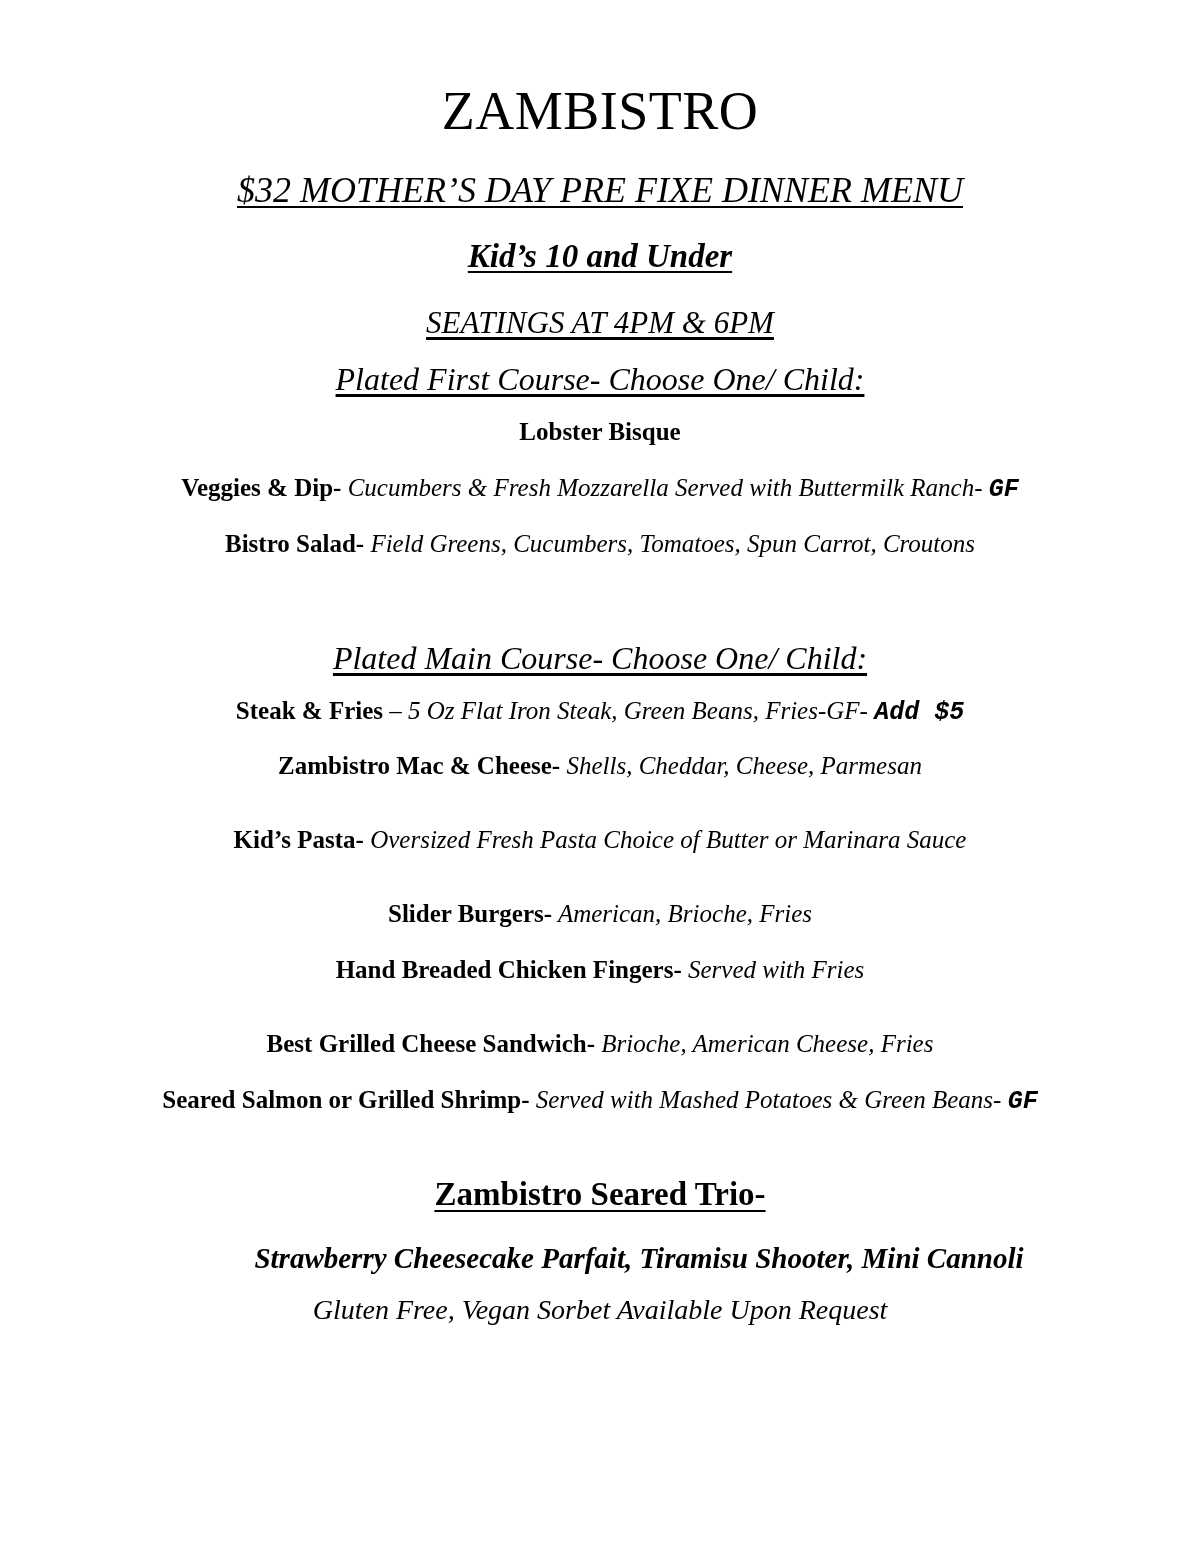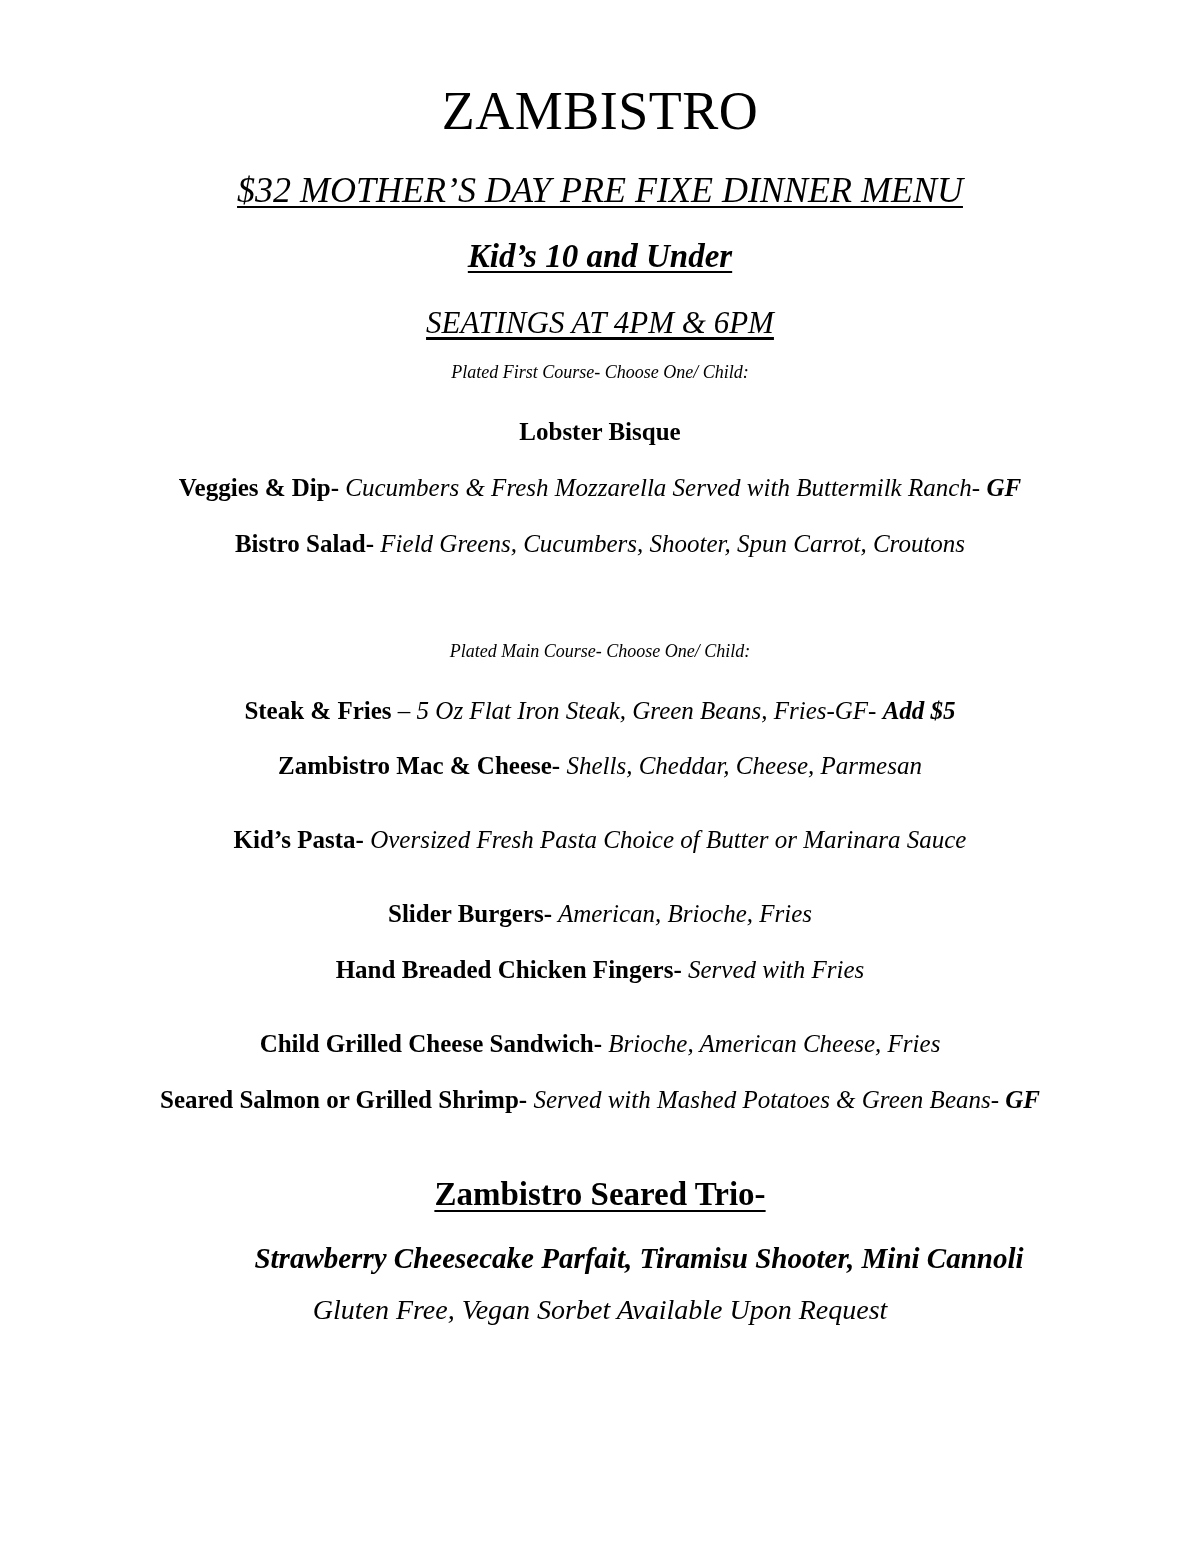--- a/index.html
+++ b/index.html
@@ -8,25 +8,25 @@
       font-family: "Liberation Serif", "DejaVu Serif", serif; color: #000;
     }
     .line {
       position: absolute; left: 0; width: 1200px; text-align: center;
       white-space: nowrap; line-height: 1;
     }
     .title { top: 84px; font-size: 54px; font-weight: normal; letter-spacing: 0.5px; }
     .subtitle { top: 172px; font-size: 36px; font-style: italic; text-decoration: underline; text-decoration-thickness: 2px; text-underline-offset: 4px; }
     .kids { top: 240px; font-size: 33px; font-style: italic; font-weight: bold; text-decoration: underline; text-decoration-thickness: 2px; text-underline-offset: 4px; text-align: center; }
     .seatings { top: 307px; font-size: 31px; font-style: italic; text-decoration: underline; text-underline-offset: 4px; }
-    .section-head { font-size: 18px; font-style: italic; text-underline-offset: 4px; }
+    .section-head { font-size: 32px; font-style: italic; text-decoration: underline; text-underline-offset: 4px; }
     .item { font-size: 25px; }
     .item .name { font-weight: bold; }
     .item .desc { font-style: italic; }
-    .item .tag { font-weight: bold; font-style: italic; }
+    .item .tag { font-weight: bold; font-style: italic; font-family: Liberation Mono, monospace; }
     .dessert-head { top: 1178px; font-size: 33px; font-weight: bold; text-decoration: underline; text-decoration-thickness: 2px; text-underline-offset: 5px; }
     .dessert-items { top: 1244px; font-size: 29px; font-style: italic; font-weight: bold; padding-left: 39px; }
     .dessert-note { top: 1296px; font-size: 28px; font-style: italic; }
   </style>
 </head>
 <body>
 
 <div>
   <div class="line title">ZAMBISTRO</div>
   <div class="line subtitle">$32 MOTHER’S DAY PRE FIXE DINNER MENU</div>
@@ -35,42 +35,42 @@
 
   <div class="line section-head" style="top:363px">Plated First Course- Choose One/ Child:</div>
 
   <div class="line item" style="top:419px">
     <span class="name">Lobster Bisque</span>
   </div>
   <div class="line item" style="top:475px">
     <span class="name">Veggies &amp; Dip-</span><span class="desc"> Cucumbers &amp; Fresh Mozzarella Served with Buttermilk Ranch- </span><span class="tag">GF</span>
   </div>
   <div class="line item" style="top:531px">
-    <span class="name">Bistro Salad-</span><span class="desc"> Field Greens, Cucumbers, Shooter, Spun Carrot, Croutons</span>
+    <span class="name">Bistro Salad-</span><span class="desc"> Field Greens, Cucumbers, Tomatoes, Spun Carrot, Croutons</span>
   </div>
 
   <div class="line section-head" style="top:642px">Plated Main Course- Choose One/ Child:</div>
 
   <div class="line item" style="top:698px">
     <span class="name">Steak &amp; Fries</span><span class="desc"> – 5 Oz Flat Iron Steak, Green Beans, Fries-GF- </span><span class="tag">Add $5</span>
   </div>
   <div class="line item" style="top:753px">
     <span class="name">Zambistro Mac &amp; Cheese-</span><span class="desc"> Shells, Cheddar, Cheese, Parmesan</span>
   </div>
   <div class="line item" style="top:827px">
     <span class="name">Kid’s Pasta-</span><span class="desc"> Oversized Fresh Pasta Choice of Butter or Marinara Sauce</span>
   </div>
   <div class="line item" style="top:901px">
     <span class="name">Slider Burgers-</span><span class="desc"> American, Brioche, Fries</span>
   </div>
   <div class="line item" style="top:957px">
     <span class="name">Hand Breaded Chicken Fingers-</span><span class="desc"> Served with Fries</span>
   </div>
   <div class="line item" style="top:1031px">
-    <span class="name">Child Grilled Cheese Sandwich-</span><span class="desc"> Brioche, American Cheese, Fries</span>
+    <span class="name">Best Grilled Cheese Sandwich-</span><span class="desc"> Brioche, American Cheese, Fries</span>
   </div>
   <div class="line item" style="top:1087px">
     <span class="name">Seared Salmon or Grilled Shrimp-</span><span class="desc"> Served with Mashed Potatoes &amp; Green Beans- </span><span class="tag">GF</span>
   </div>
 
   <div class="line dessert-head">Zambistro Seared Trio-</div>
   <div class="line dessert-items">Strawberry Cheesecake Parfait, Tiramisu Shooter, Mini Cannoli</div>
   <div class="line dessert-note">Gluten Free, Vegan Sorbet Available Upon Request</div>
 </div>
 

